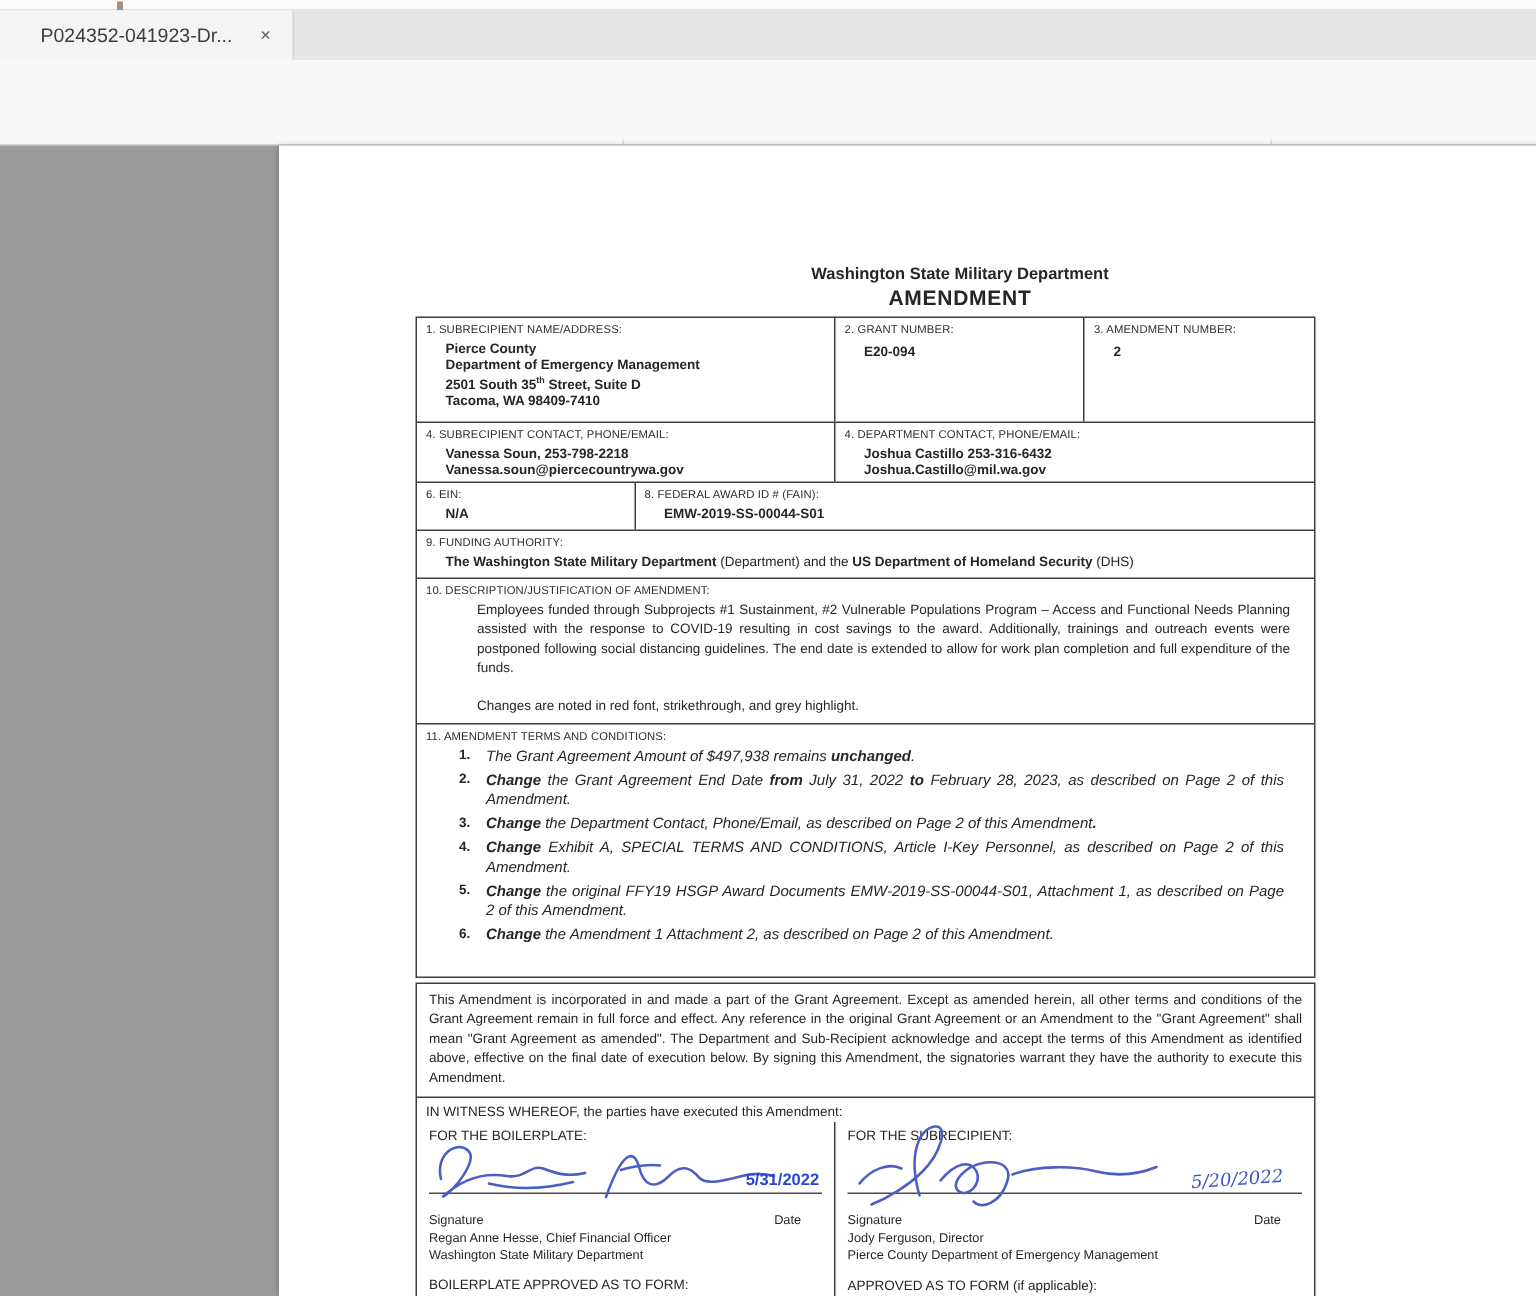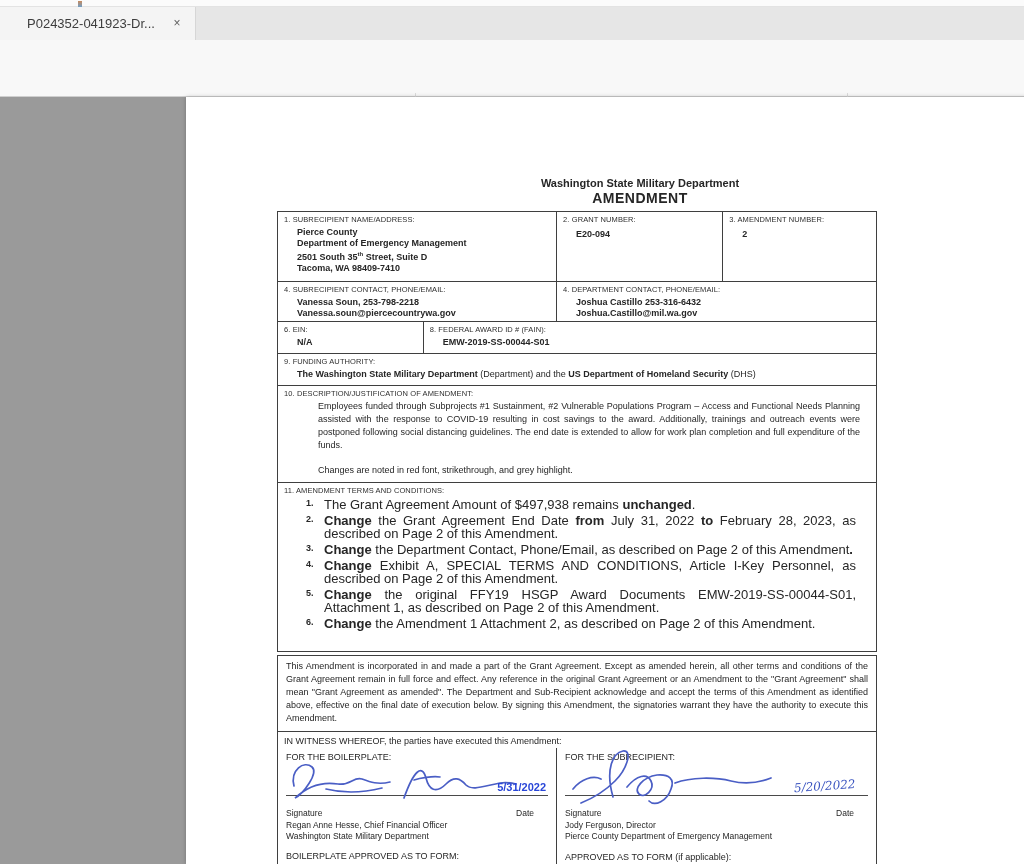--- a/index.html
+++ b/index.html
@@ -43,21 +43,21 @@
   .fval sup { font-size:6px; vertical-align:super; }
   .r1 { height:69px; } .r2 { height:40px; } .r3 { height:32px; } .r4 { height:32px; }
   .r5 { height:97px; } .r6 { height:169px; }
   .c-w1 { width:46.5%; } .c-w2 { width:27.8%; } .c-w3 { width:25.7%; }
   .c-w4 { width:53.5%; } .c-w6 { width:24.2%; } .c-w7 { width:38.8%; } .c-w8 { width:37%; }
   .desc { font-size:9px; line-height:13px; text-align:justify; margin:2px 10px 0 34px; }
   .desc2 { font-size:9px; margin:13px 10px 0 34px; }
   .terms { margin:3px 10px 0 22px; }
   .term { display:flex; margin-top:3px; }
   .term .tn { width:18px; font-size:9px; font-weight:bold; flex:none; }
-  .term .tt { font-size:13px; line-height:13px; text-align:justify; flex:1; padding-right:4px; }
+  .term .tt { font-size:10px; line-height:13px; text-align:justify; flex:1; padding-right:4px;font-style:italic; }
 
   .lowerbox { position:absolute; left:91px; top:558px; width:600px; height:300px; border:1px solid #3f3f3f; }
   .incorp { font-size:9px; line-height:13px; text-align:justify; padding:4px 8px 6px 8px; border-bottom:1px solid #3f3f3f; }
   .witness { font-size:9px; padding:4px 6px 2px 6px; }
   .sigcols { display:flex; height:200px; }
   .sigcol { padding:2px 8px 0 8px; position:relative; }
   .sigcol.left { width:46.5%; }
   .sigcol.right { width:53.5%; border-left:1px solid #3f3f3f; }
   .sigheading { font-size:9px; margin-top:2px; }
   .sigrow { position:relative; height:34px; border-bottom:1.5px solid #4a4a4a; }

